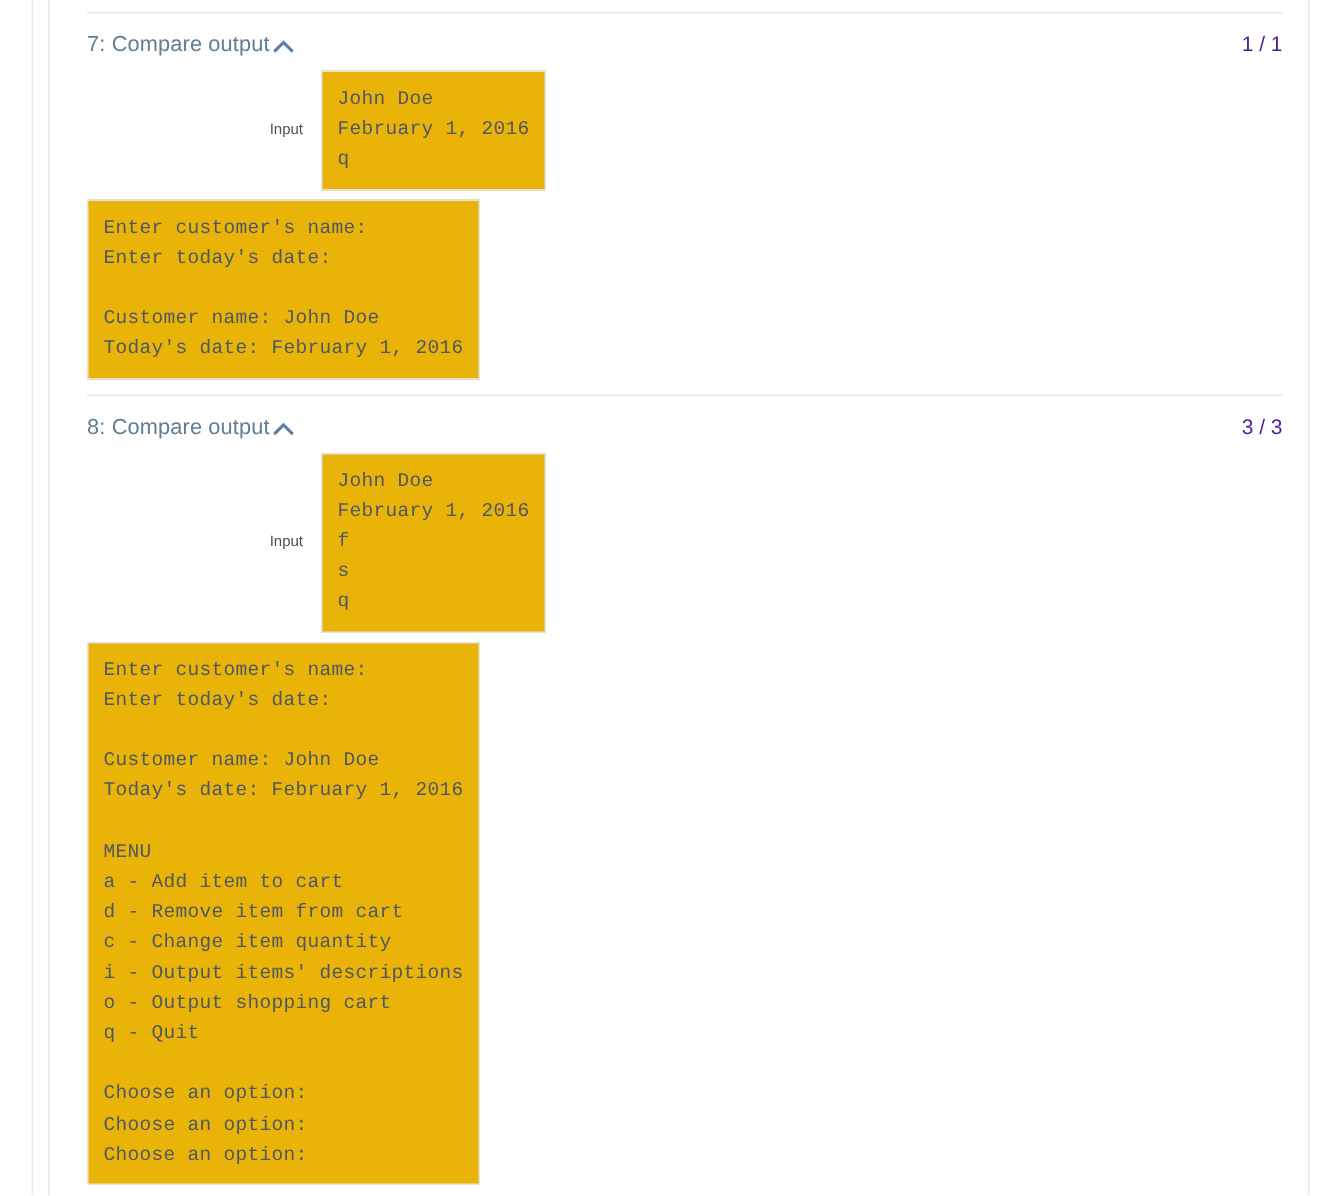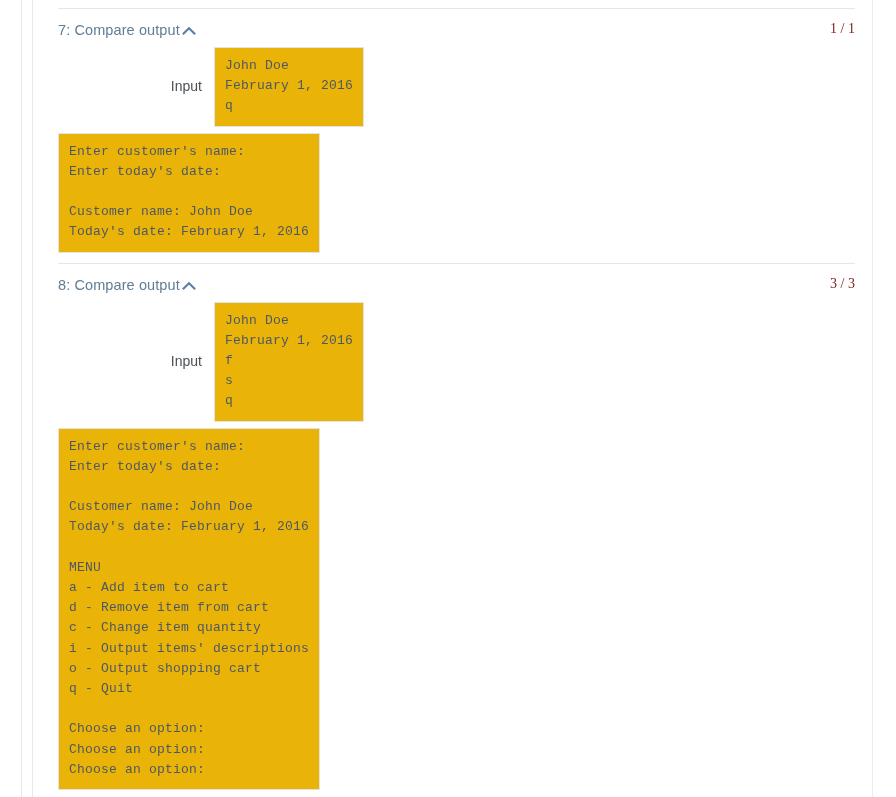--- a/index.html
+++ b/index.html
@@ -72,36 +72,35 @@
     position: relative;
     top: 1px;
   }
   .chev svg { display: block; }
 
   .case-score {
     position: absolute;
     right: 0;
     top: 12px;
     font-size: 14px;
-    color: #7f1d1d;
+    color: #4c1d95;
     white-space: pre;
-    font-family: Liberation Serif, serif;
   }
 
   
   .io-row {
     display: flex;
     align-items: center;
     margin-top: 6px;
   }
   .io-label {
     width: 156px;
     flex: 0 0 156px;
     text-align: right;
-    font-size: 14px;
+    font-size: 10px;
     line-height: 19px;
     color: #4a5057;
     padding-right: 12px;
     box-sizing: border-box;
   }
   .io-block {
     background: #eab308;
     border: 1px solid #e3e3e3;
     padding: 8px 10px 9px 10px;
     font-family: "Liberation Mono", "DejaVu Sans Mono", monospace;

